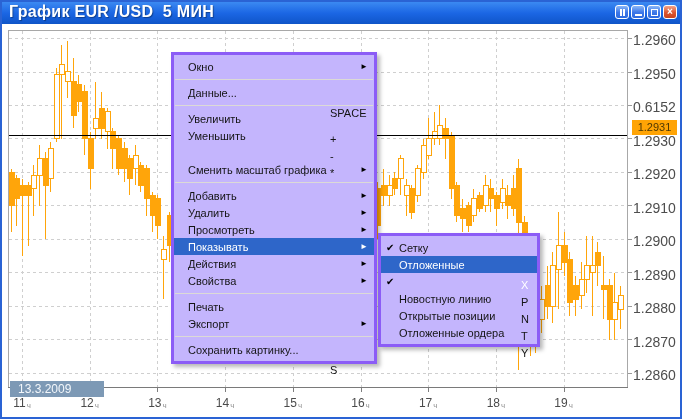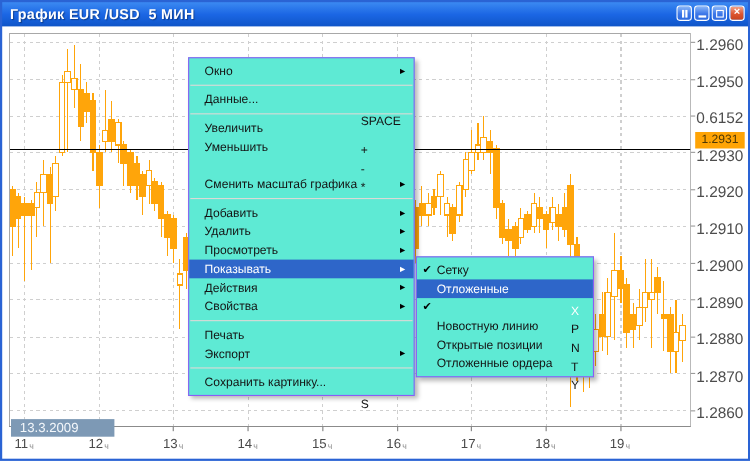--- a/index.html
+++ b/index.html
@@ -9,21 +9,21 @@
   }
   .window::after{content:"";position:absolute;inset:0;border:2px solid #2A63D4;pointer-events:none;z-index:60;}
 
   
   .titlebar{
     position:absolute;left:0;top:0;width:100%;height:24px;box-sizing:border-box;
     background:linear-gradient(180deg,#4190F4 0%,#1B66E4 55%,#0F55C8 100%);
     display:flex;align-items:center;padding:0 5px 0 9px;z-index:40;
   }
   .titlebar .title{
-    color:#fff;font-size:13px;font-weight:bold;letter-spacing:.3px;
+    color:#fff;font-size:16px;font-weight:bold;letter-spacing:.3px;
     text-shadow:1px 1px 1px rgba(0,0,0,.35);white-space:pre;text-align:center;
   }
   .controls{margin-left:auto;display:flex;gap:2px;}
   .ctl-btn{
     width:14px;height:14px;border-radius:3px;border:1px solid #fff;box-sizing:border-box;
     background:linear-gradient(180deg,#8AB6F8 0%,#3C77E8 55%,#2E6BE0 100%);
     display:flex;align-items:center;justify-content:center;padding:0;cursor:default;
   }
   .ctl-btn.close{background:linear-gradient(180deg,#F2A388 0%,#DD5530 55%,#C8431F 100%);}
   .glyph-bars{display:flex;gap:1px;}
@@ -44,21 +44,21 @@
     position:absolute;left:632px;width:45px;height:15px;z-index:10;
     background:var(--c-badge,#FFA405);color:#4E3804;font-size:11px;line-height:15px;text-align:center;
   }
   .date-badge{
     position:absolute;left:10px;top:381px;width:94px;height:16px;box-sizing:border-box;z-index:10;
     background:var(--c-date,#7D99B5);color:#F3F7FB;font-size:12px;line-height:16px;padding-left:8px;
   }
 
   
   .menu{
-    position:absolute;background:#5eead4;border:1px solid #8b5cf6;
+    position:absolute;background:#c4b5fd;border:3px solid #8b5cf6;
     box-shadow:3px 3px 4px rgba(0,0,0,.28);padding:3px 0;font-size:11px;color:#141414;z-index:20;
   }
   #menu{left:171px;top:52px;width:206px;box-sizing:border-box;}
   #submenu{left:378px;top:233px;width:162px;box-sizing:border-box;z-index:21;}
   .mi{position:relative;height:17px;display:flex;align-items:center;padding:0 6px 0 14px;white-space:nowrap;cursor:default;}
   #submenu .mi{padding:0 10px 0 5px;}
   .mi .chk{width:13px;font-size:10px;line-height:17px;color:#000;flex:none;}
   .mi .lbl{flex:1;overflow:visible;}
   .mi .sc{position:absolute;left:156px;top:0;line-height:17px;margin-top:21px;}
   #submenu .mi .sc{left:140px;}

